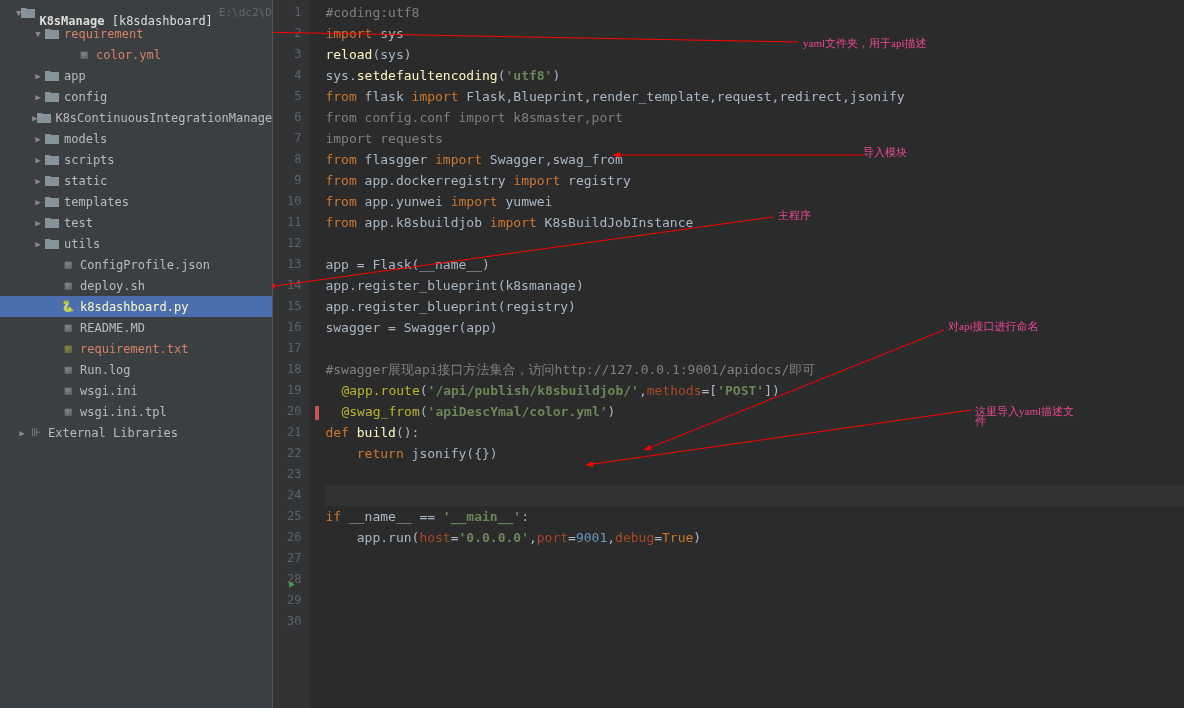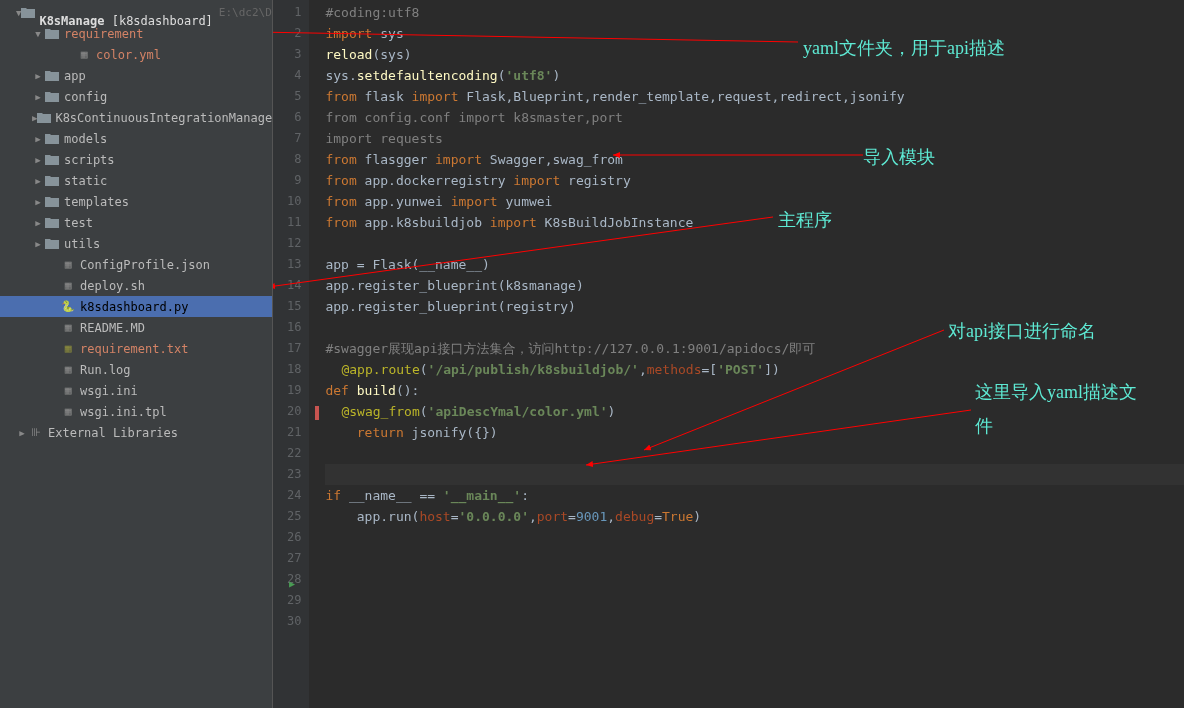--- a/index.html
+++ b/index.html
@@ -100,23 +100,23 @@
     .kw { color: #cc7832; }
     .str { color: #6a8759; font-weight: bold; }
     .com { color: #808080; }
     .fn { color: #fef9c3; }
     .dec { color: #bbb529; padding-left: 16px; }
     .num { color: #6897bb; }
     .id { color: #a9b7c6; }
     .param { color: #aa4926; }
     .annotation {
       position: absolute;
-      color: #5eead4;
+      color: #ec4899;
       font-family: "SimSun", serif;
-      font-size: 18px;
+      font-size: 11px;
       pointer-events: none;
       z-index: 10;
     }
     svg.arrow {
       position: absolute;
       pointer-events: none;
       z-index: 9;
     }
     .folder-svg {
       width: 14px;
@@ -251,21 +251,21 @@
     <span class="label">ConfigProfile.json</span>
   </div>
   <div class="tree-item indent-3">
     <span class="expand-icon"></span>
     <span class="file-icon icon-sh">▦</span>
     <span class="label">deploy.sh</span>
   </div>
   <div class="tree-item indent-3 selected">
     <span class="expand-icon"></span>
     <span class="file-icon icon-py">🐍</span>
-    <span class="label" style="color:#000000">k8sdashboard.py</span>
+    <span class="label" style="color:#fef9c3">k8sdashboard.py</span>
   </div>
   <div class="tree-item indent-3">
     <span class="expand-icon"></span>
     <span class="file-icon icon-md">▦</span>
     <span class="label">README.MD</span>
   </div>
   <div class="tree-item indent-3">
     <span class="expand-icon"></span>
     <span class="file-icon icon-txt">▦</span>
     <span class="label highlight">requirement.txt</span>
@@ -335,39 +335,40 @@
       <div class="code-line"><span class="com"><span>from</span><span> config.conf </span><span>import</span><span> k8smaster,port</span></span></div>
       <div class="code-line"><span class="com"><span>import</span><span> requests</span></span></div>
       <div class="code-line"><span class="kw">from</span><span> flasgger </span><span class="kw">import</span><span> Swagger,swag_from</span></div>
       <div class="code-line"><span class="kw">from</span><span> app.dockerregistry </span><span class="kw">import</span><span> registry</span></div>
       <div class="code-line"><span class="kw">from</span><span> app.yunwei </span><span class="kw">import</span><span> yumwei</span></div>
       <div class="code-line"><span class="kw">from</span><span> app.k8sbuildjob </span><span class="kw">import</span><span> K8sBuildJobInstance</span></div>
       <div class="code-line"></div>
       <div class="code-line"><span>app = Flask(__name__)</span></div>
       <div class="code-line"><span>app.register_blueprint(k8smanage)</span></div>
       <div class="code-line"><span>app.register_blueprint(registry)</span></div>
+      <div class="code-line"><span>swagger = Swagger(app)</span></div>
       <div class="code-line"></div>
       <div class="code-line"><span class="com">#swagger展现api接口方法集合，访问http://127.0.0.1:9001/apidocs/即可</span></div>
       <div class="code-line"><span class="dec">@app.route</span><span>(</span><span class="str">'/api/publish/k8sbuildjob/'</span><span>,</span><span class="param">methods</span><span>=[</span><span class="str">'POST'</span><span>])</span></div>
+      <div class="code-line"><span class="code-marker-red"></span><span class="dec">@swag_from</span><span>(</span><span class="str">'apiDescYmal/color.yml'</span><span>)</span></div>
       <div class="code-line"><span class="kw">def </span><span class="fn">build</span><span>():</span></div>
-      <div class="code-line"><span class="code-marker-red"></span><span class="dec">@swag_from</span><span>(</span><span class="str">'apiDescYmal/color.yml'</span><span>)</span></div>
       <div class="code-line">    <span class="kw">return</span><span> jsonify({})</span></div>
       <div class="code-line"></div>
       <div class="code-line current"></div>
       <div class="code-line"><span class="kw">if</span><span> __name__ == </span><span class="str">'__main__'</span><span>:</span></div>
       <div class="code-line"><span>    app.run(</span><span class="param">host</span><span>=</span><span class="str">'0.0.0.0'</span><span>,</span><span class="param">port</span><span>=</span><span class="num">9001</span><span>,</span><span class="param">debug</span><span>=</span><span class="kw">True</span><span>)</span></div>
       <div class="code-line"></div>
     </div>
   </div>
 
   <div class="annotation" style="left:530px;top:36px">yaml文件夹，用于api描述</div>
   <div class="annotation" style="left:590px;top:145px">导入模块</div>
   <div class="annotation" style="left:505px;top:208px">主程序</div>
   <div class="annotation" style="left:675px;top:319px">对api接口进行命名</div>
-  <div class="annotation" style="left:702px;top:380px">这里导入yaml描述文</div>
+  <div class="annotation" style="left:702px;top:404px">这里导入yaml描述文</div>
   <div class="annotation" style="left:702px;top:414px">件</div>
 
   <svg class="arrow" style="left:-130px;top:22px;width:660px;height:25px">
     <defs>
         <marker id="ah1" markerWidth="8" markerHeight="8" refX="7" refY="3" orient="auto">
           <path d="M0,0 L7,3 L0,6 Z" fill="#ff0000"></path>
         </marker>
       </defs>
     <line x1="655" y1="20" x2="5" y2="8" stroke="#ff0000" stroke-width="1" marker-end="url(#ah1)"></line>
   </svg>

